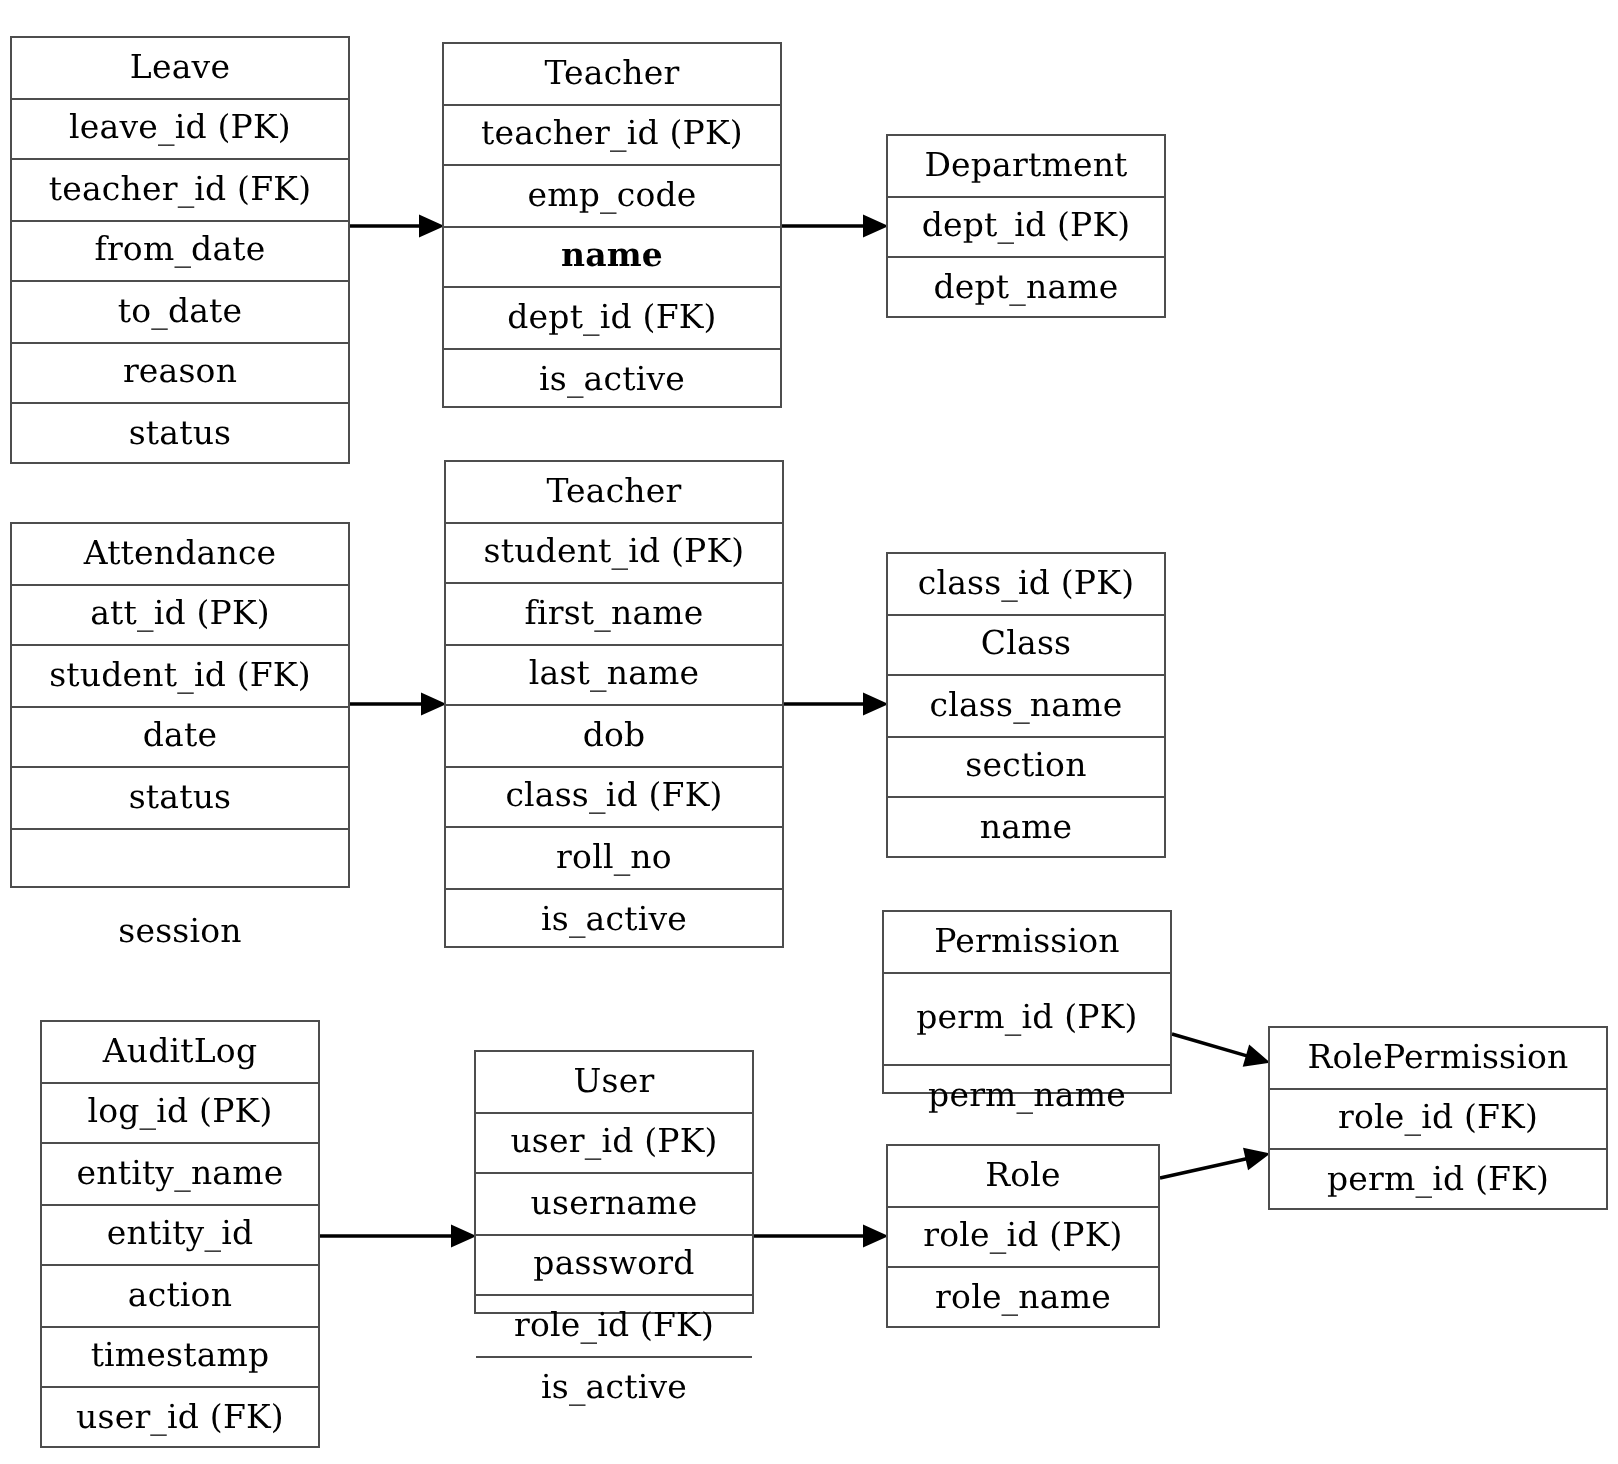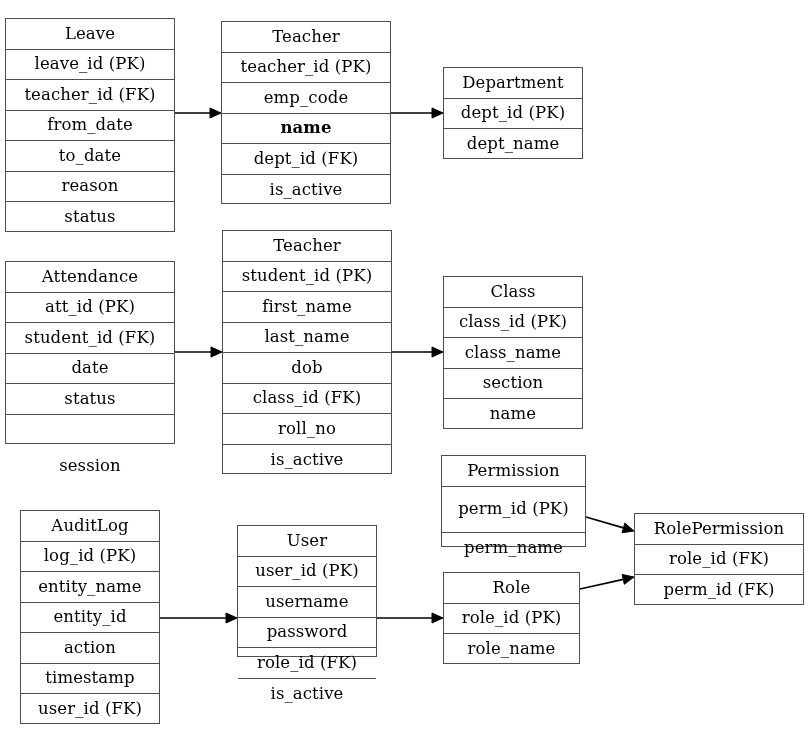--- a/index.html
+++ b/index.html
@@ -114,22 +114,22 @@
         <div class="row title" style="height: 30.5px;">Teacher</div>
         <div class="row" style="height: 30.5px;">student_id (PK)</div>
         <div class="row" style="height: 30.5px;">first_name</div>
         <div class="row" style="height: 30.5px;">last_name</div>
         <div class="row" style="height: 30.5px;">dob</div>
         <div class="row" style="height: 30.5px;">class_id (FK)</div>
         <div class="row" style="height: 30.5px;">roll_no</div>
         <div class="row" style="height: 30.5px;">is_active</div>
       </div>
       <div class="entity" style="left: 443px; top: 276px; width: 140px; height: 152.5px;">
+        <div class="row" style="height: 30.5px;">class_id (PK)</div>
         <div class="row title" style="height: 30.5px;">Class</div>
-        <div class="row" style="height: 30.5px;">class_id (PK)</div>
         <div class="row" style="height: 30.5px;">class_name</div>
         <div class="row" style="height: 30.5px;">section</div>
         <div class="row" style="height: 30.5px;">name</div>
       </div>
       <div class="entity" style="left: 441px; top: 455px; width: 145px; height: 91.5px;">
         <div class="row title" style="height: 30.5px;">Permission</div>
         <div class="row" style="height: 46px;">perm_id (PK)</div>
         <div class="row" style="height: 30.5px;">perm_name</div>
       </div>
       <div class="entity" style="left: 634px; top: 513px; width: 170px; height: 91.5px;">

